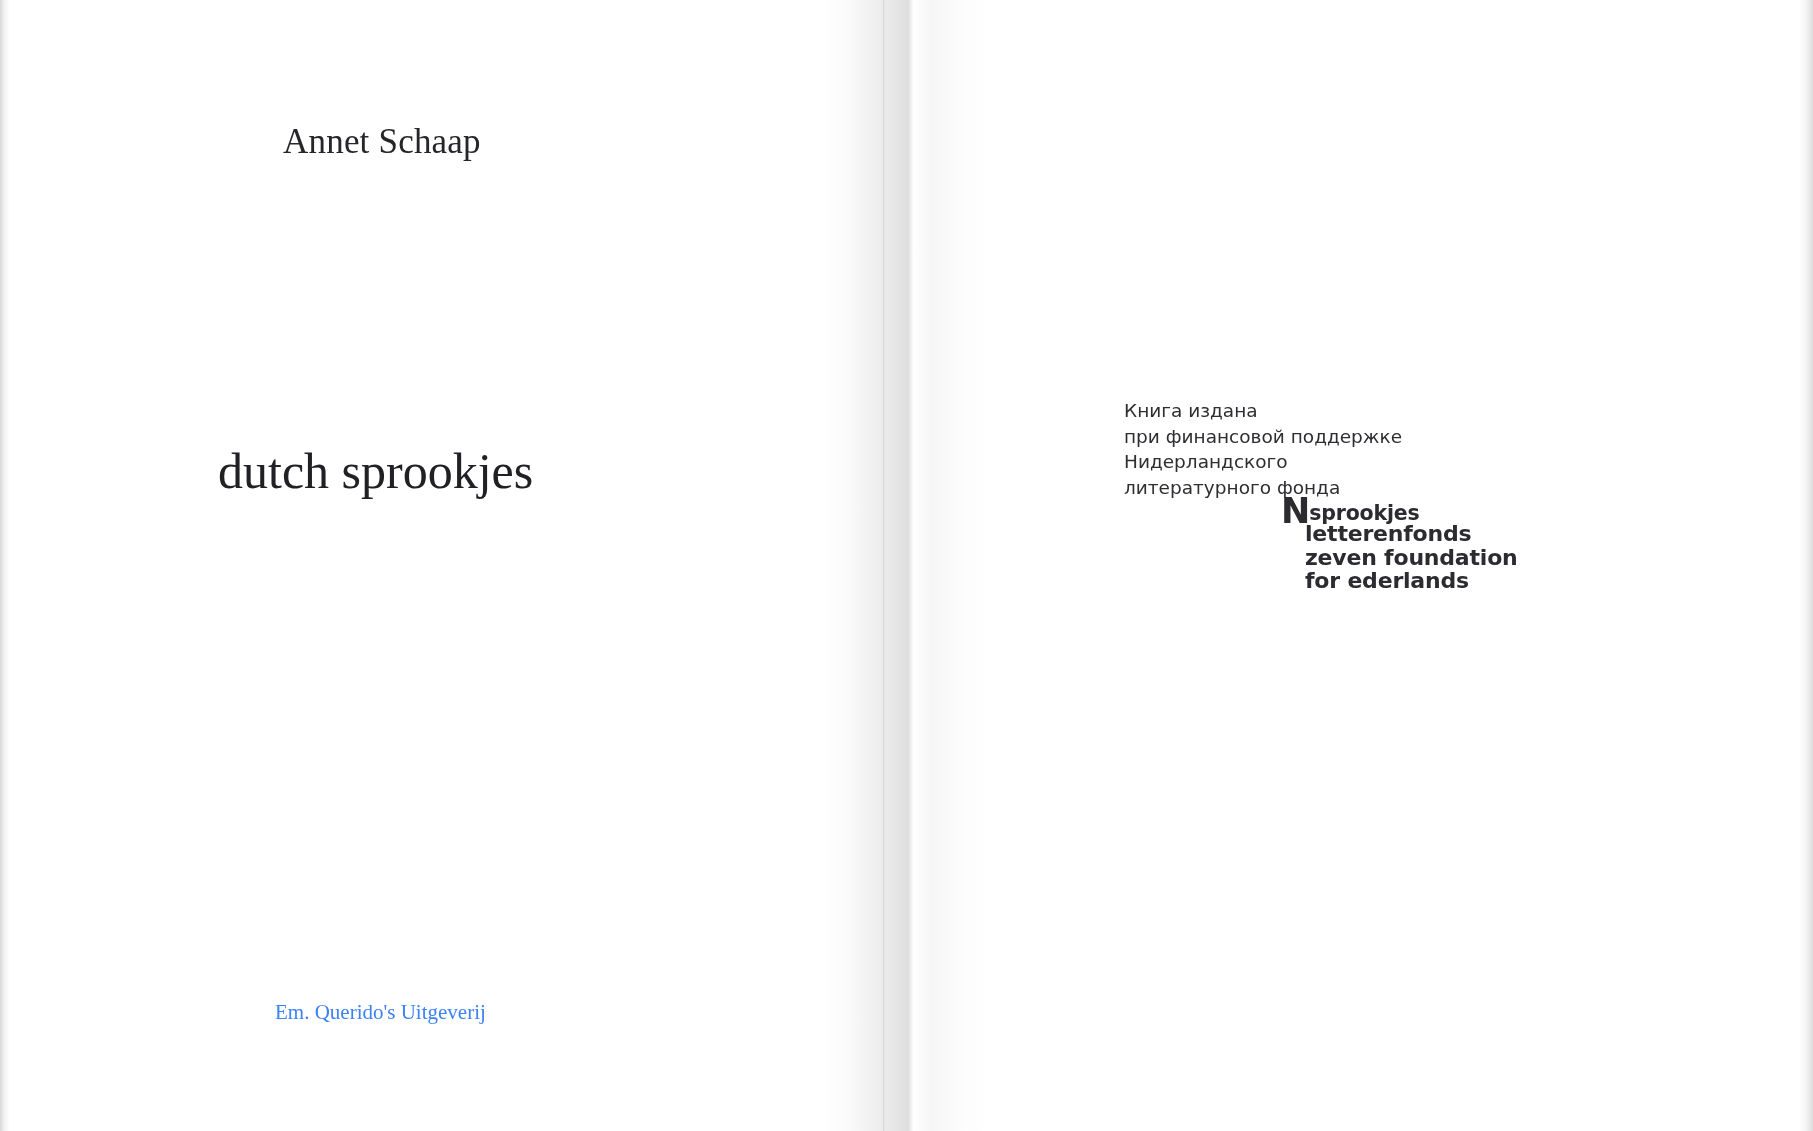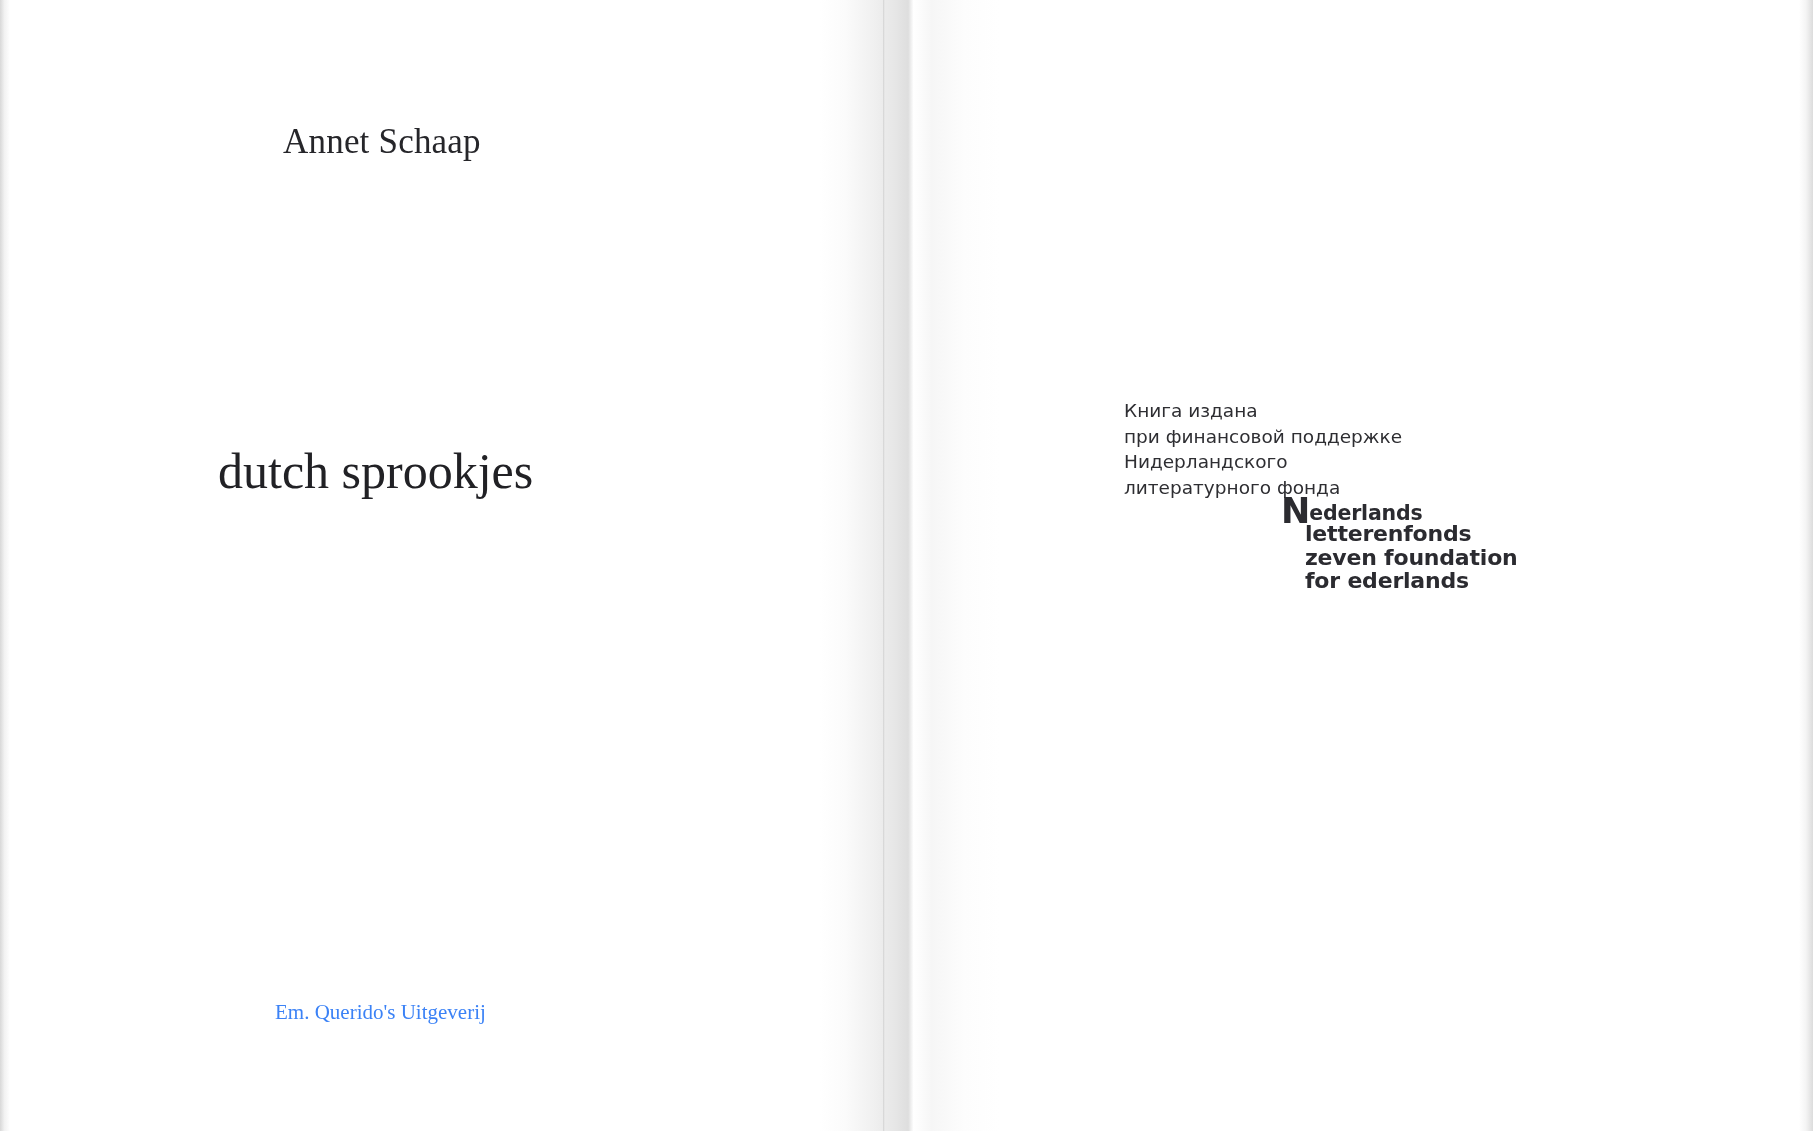--- a/index.html
+++ b/index.html
@@ -168,21 +168,21 @@
 
   <div class="page page-right">
     <div class="funding">Книга издана
 при финансовой поддержке
 Нидерландского
 литературного фонда</div>
 
     <div class="logo">
       <div class="logo-row1">
         <span class="logo-bigN">N</span>
-        <span class="logo-rest">ederlands</span>
+        <span class="logo-rest">sprookjes</span>
       </div>
       <div class="logo-line">letterenfonds</div>
       <div class="logo-line">zeven foundation</div>
       <div class="logo-line">for ederlands</div>
     </div>
   </div>
 
 </div>
 
 </body></html>

